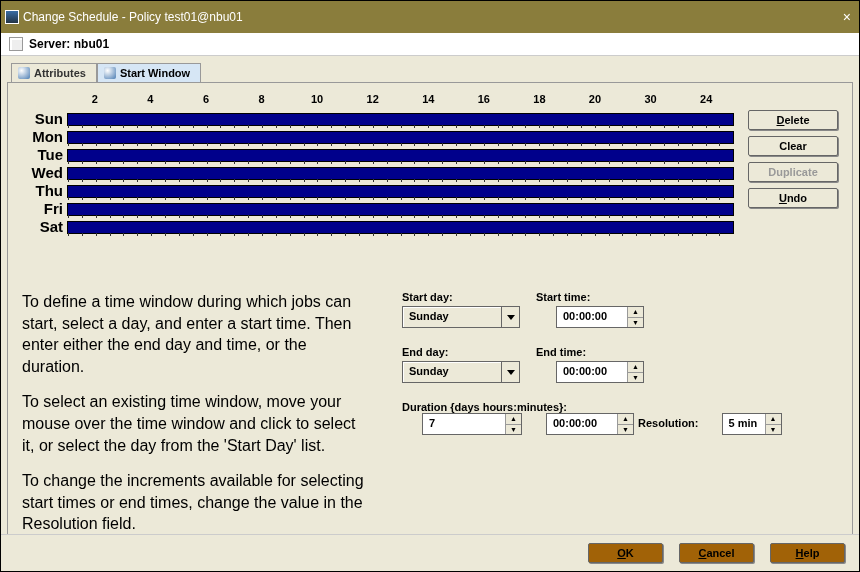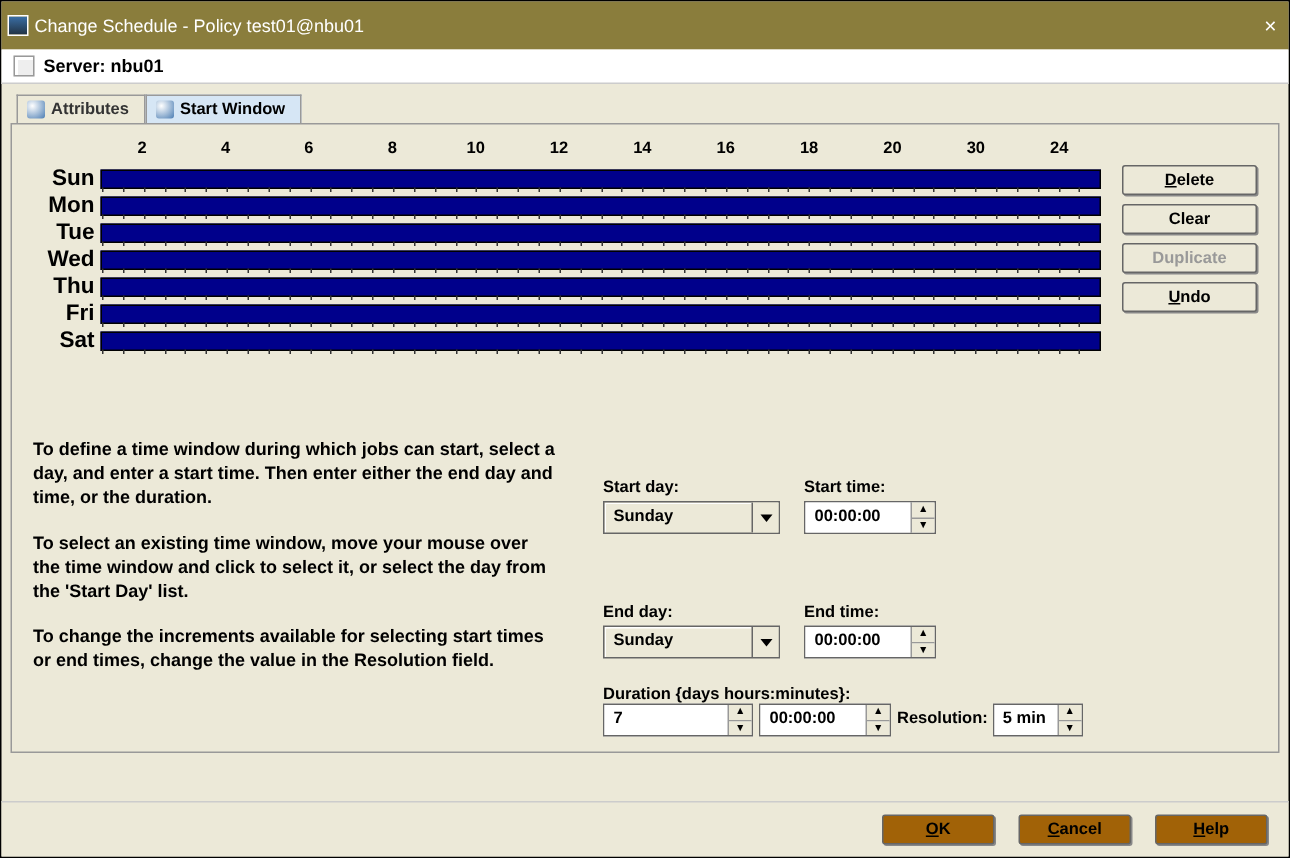--- a/index.html
+++ b/index.html
@@ -188,37 +188,37 @@
   }
   .btn.disabled { color: #999; cursor: default; }
   .btn .ul, .btn2 .ul { text-decoration: underline; }
   .lower-area {
     display: flex;
     gap: 30px;
     margin-top: 55px;
   }
   .instructions {
     width: 350px;
-    font-weight: bold;
-    font-size: 12px;
+    font-weight: normal;
+    font-size: 16px;
     line-height: 1.35;
   }
   .instructions p { margin: 0 0 14px 0; }
   .form-area {
     flex: 1;
     font-weight: bold;
     font-size: 11px;
   }
   .form-row {
     display: flex;
     gap: 16px;
     margin-bottom: 18px;
   }
   .form-col {}
-  .form-col label { display: block; margin-bottom: 3px; margin-top: 28px; }
+  .form-col label { display: block; margin-bottom: 3px; }
   .select {
     display: inline-flex;
     border: 1px solid #666;
     background: #ece9d8;
     min-width: 118px;
     height: 22px;
     align-items: stretch;
     box-shadow: inset 1px 1px 0 #fff;
   }
   .select-val { flex: 1; padding: 3px 6px; }
@@ -231,20 +231,21 @@
     cursor: pointer;
     background: #ece9d8;
   }
   .spinner {
     display: inline-flex;
     border: 1px solid #666;
     background: #fff;
     height: 22px;
     box-shadow: inset 1px 1px 0 #eee;
     align-items: stretch;
+    margin-left: 20px;
   }
   .spinner-val { flex: 1; padding: 3px 6px; min-width: 70px; background:#fff; }
   .spinner-btns {
     width: 16px;
     display: flex;
     flex-direction: column;
     border-left: 1px solid #999;
   }
   .spinner-btns .sb {
     flex: 1;

